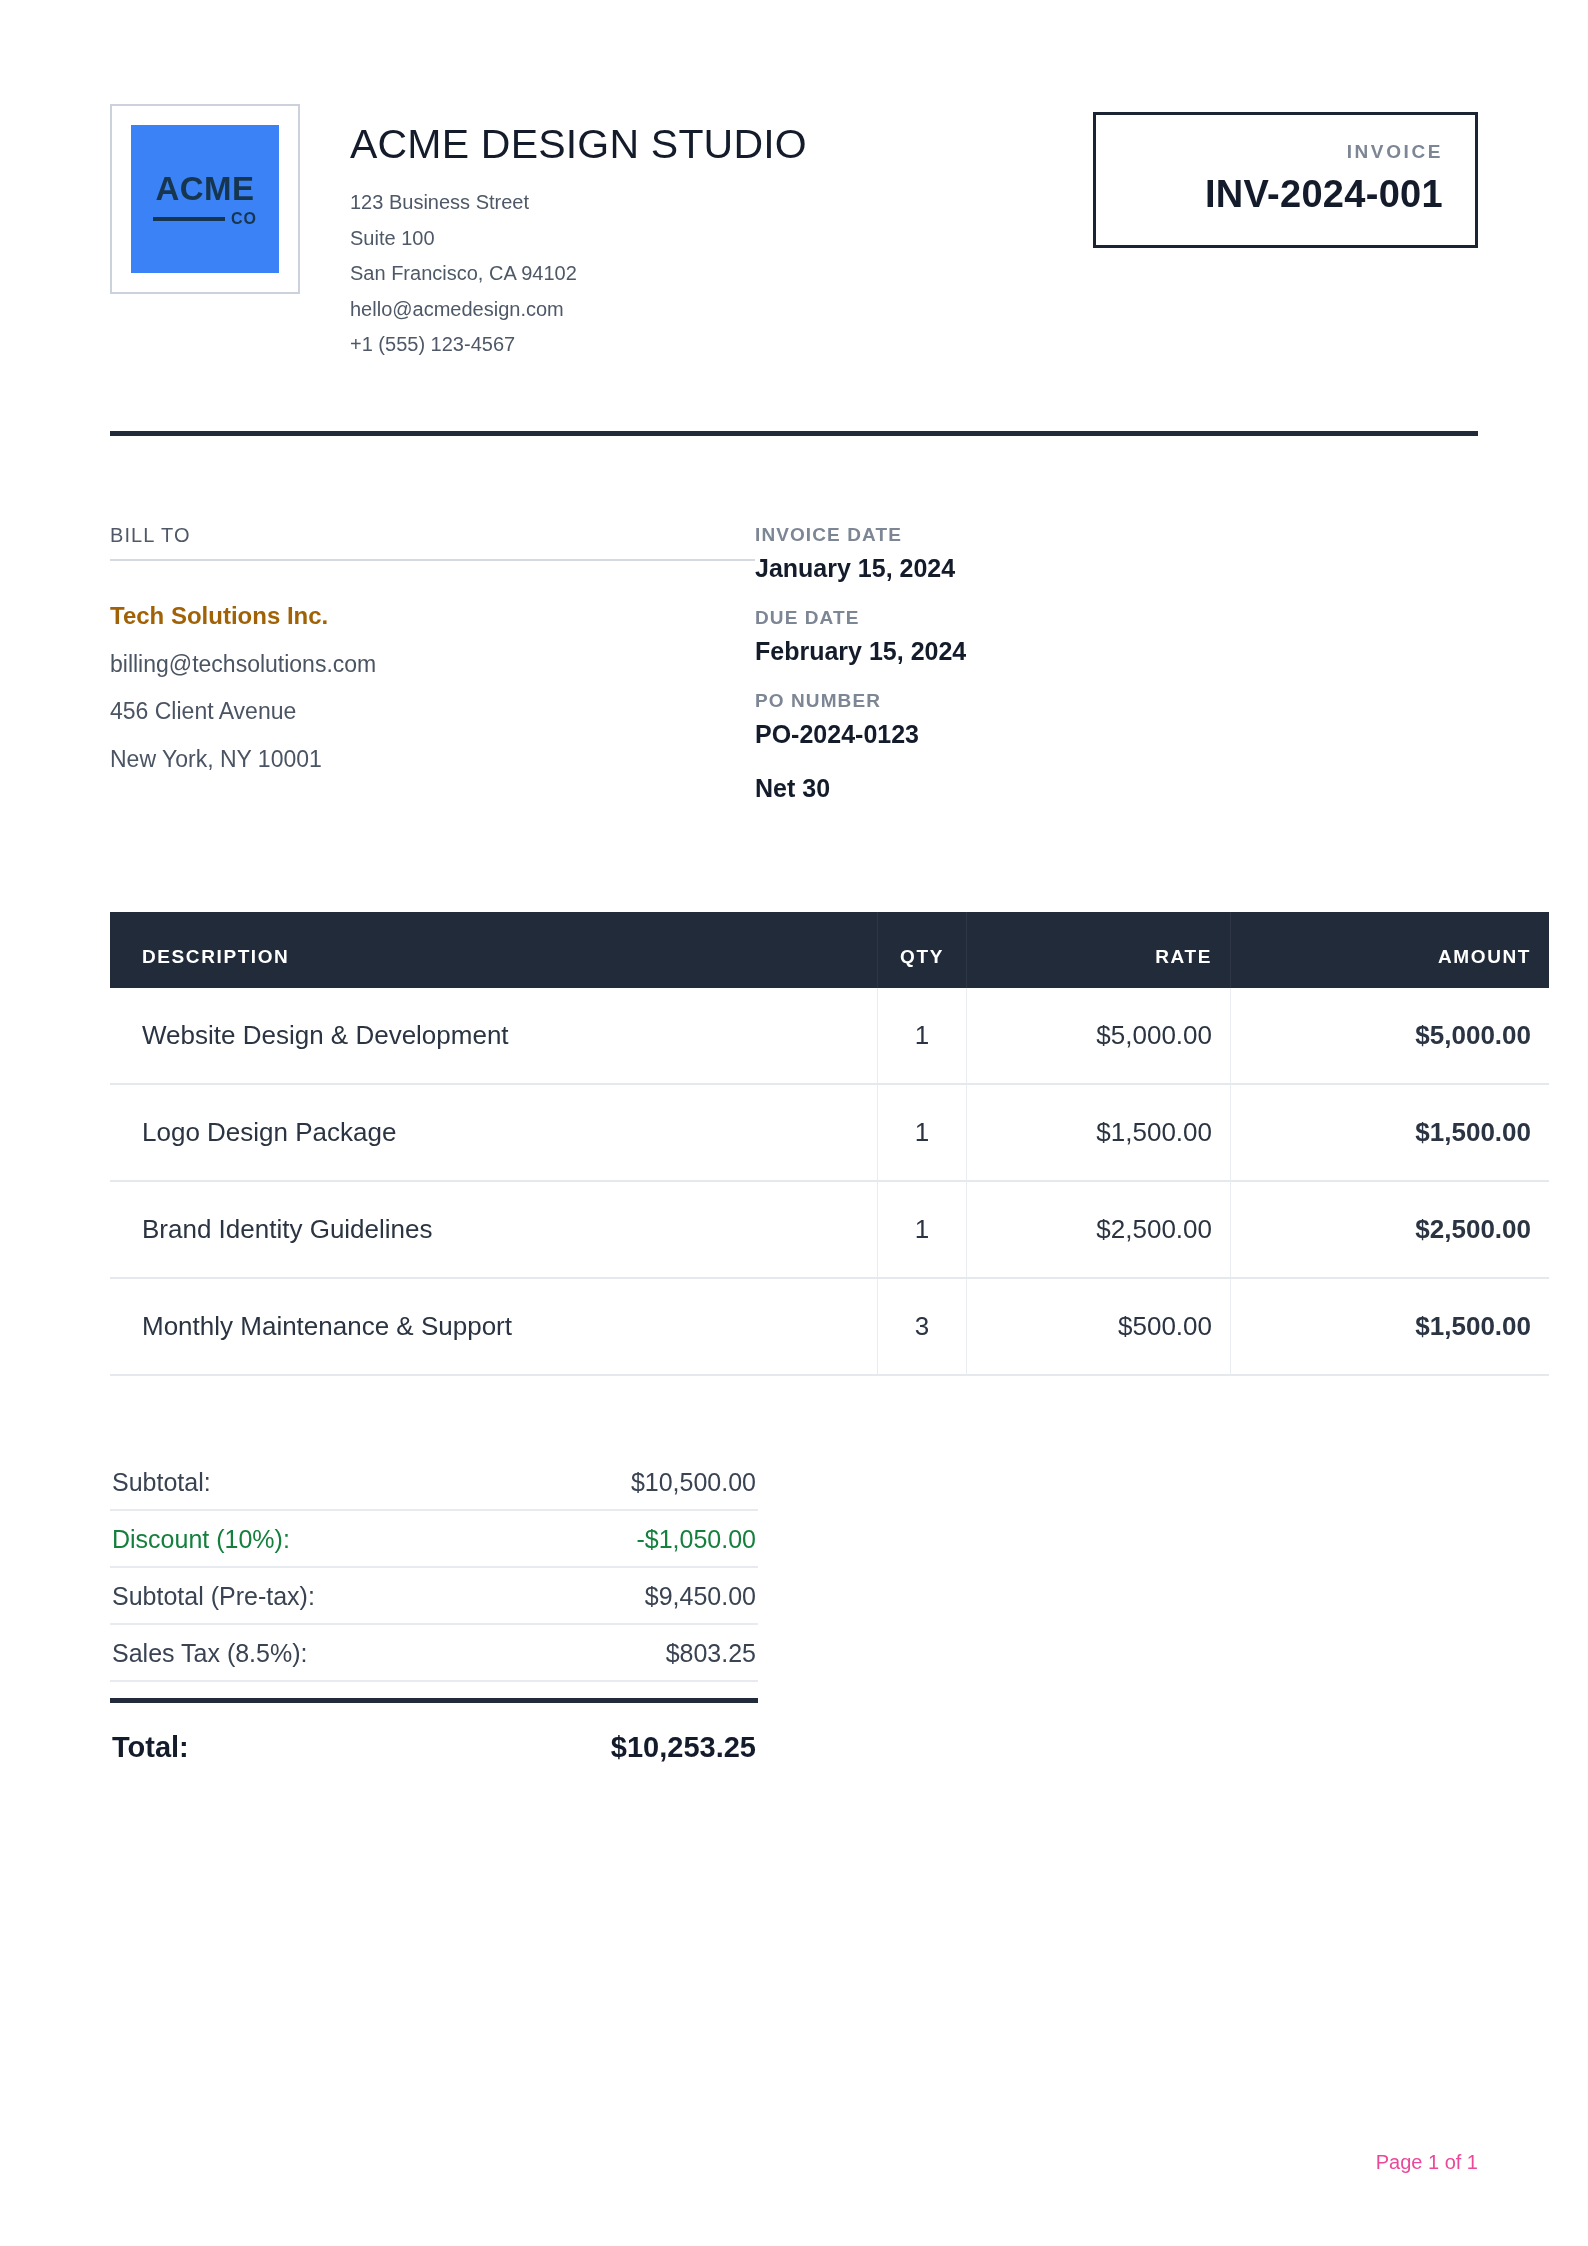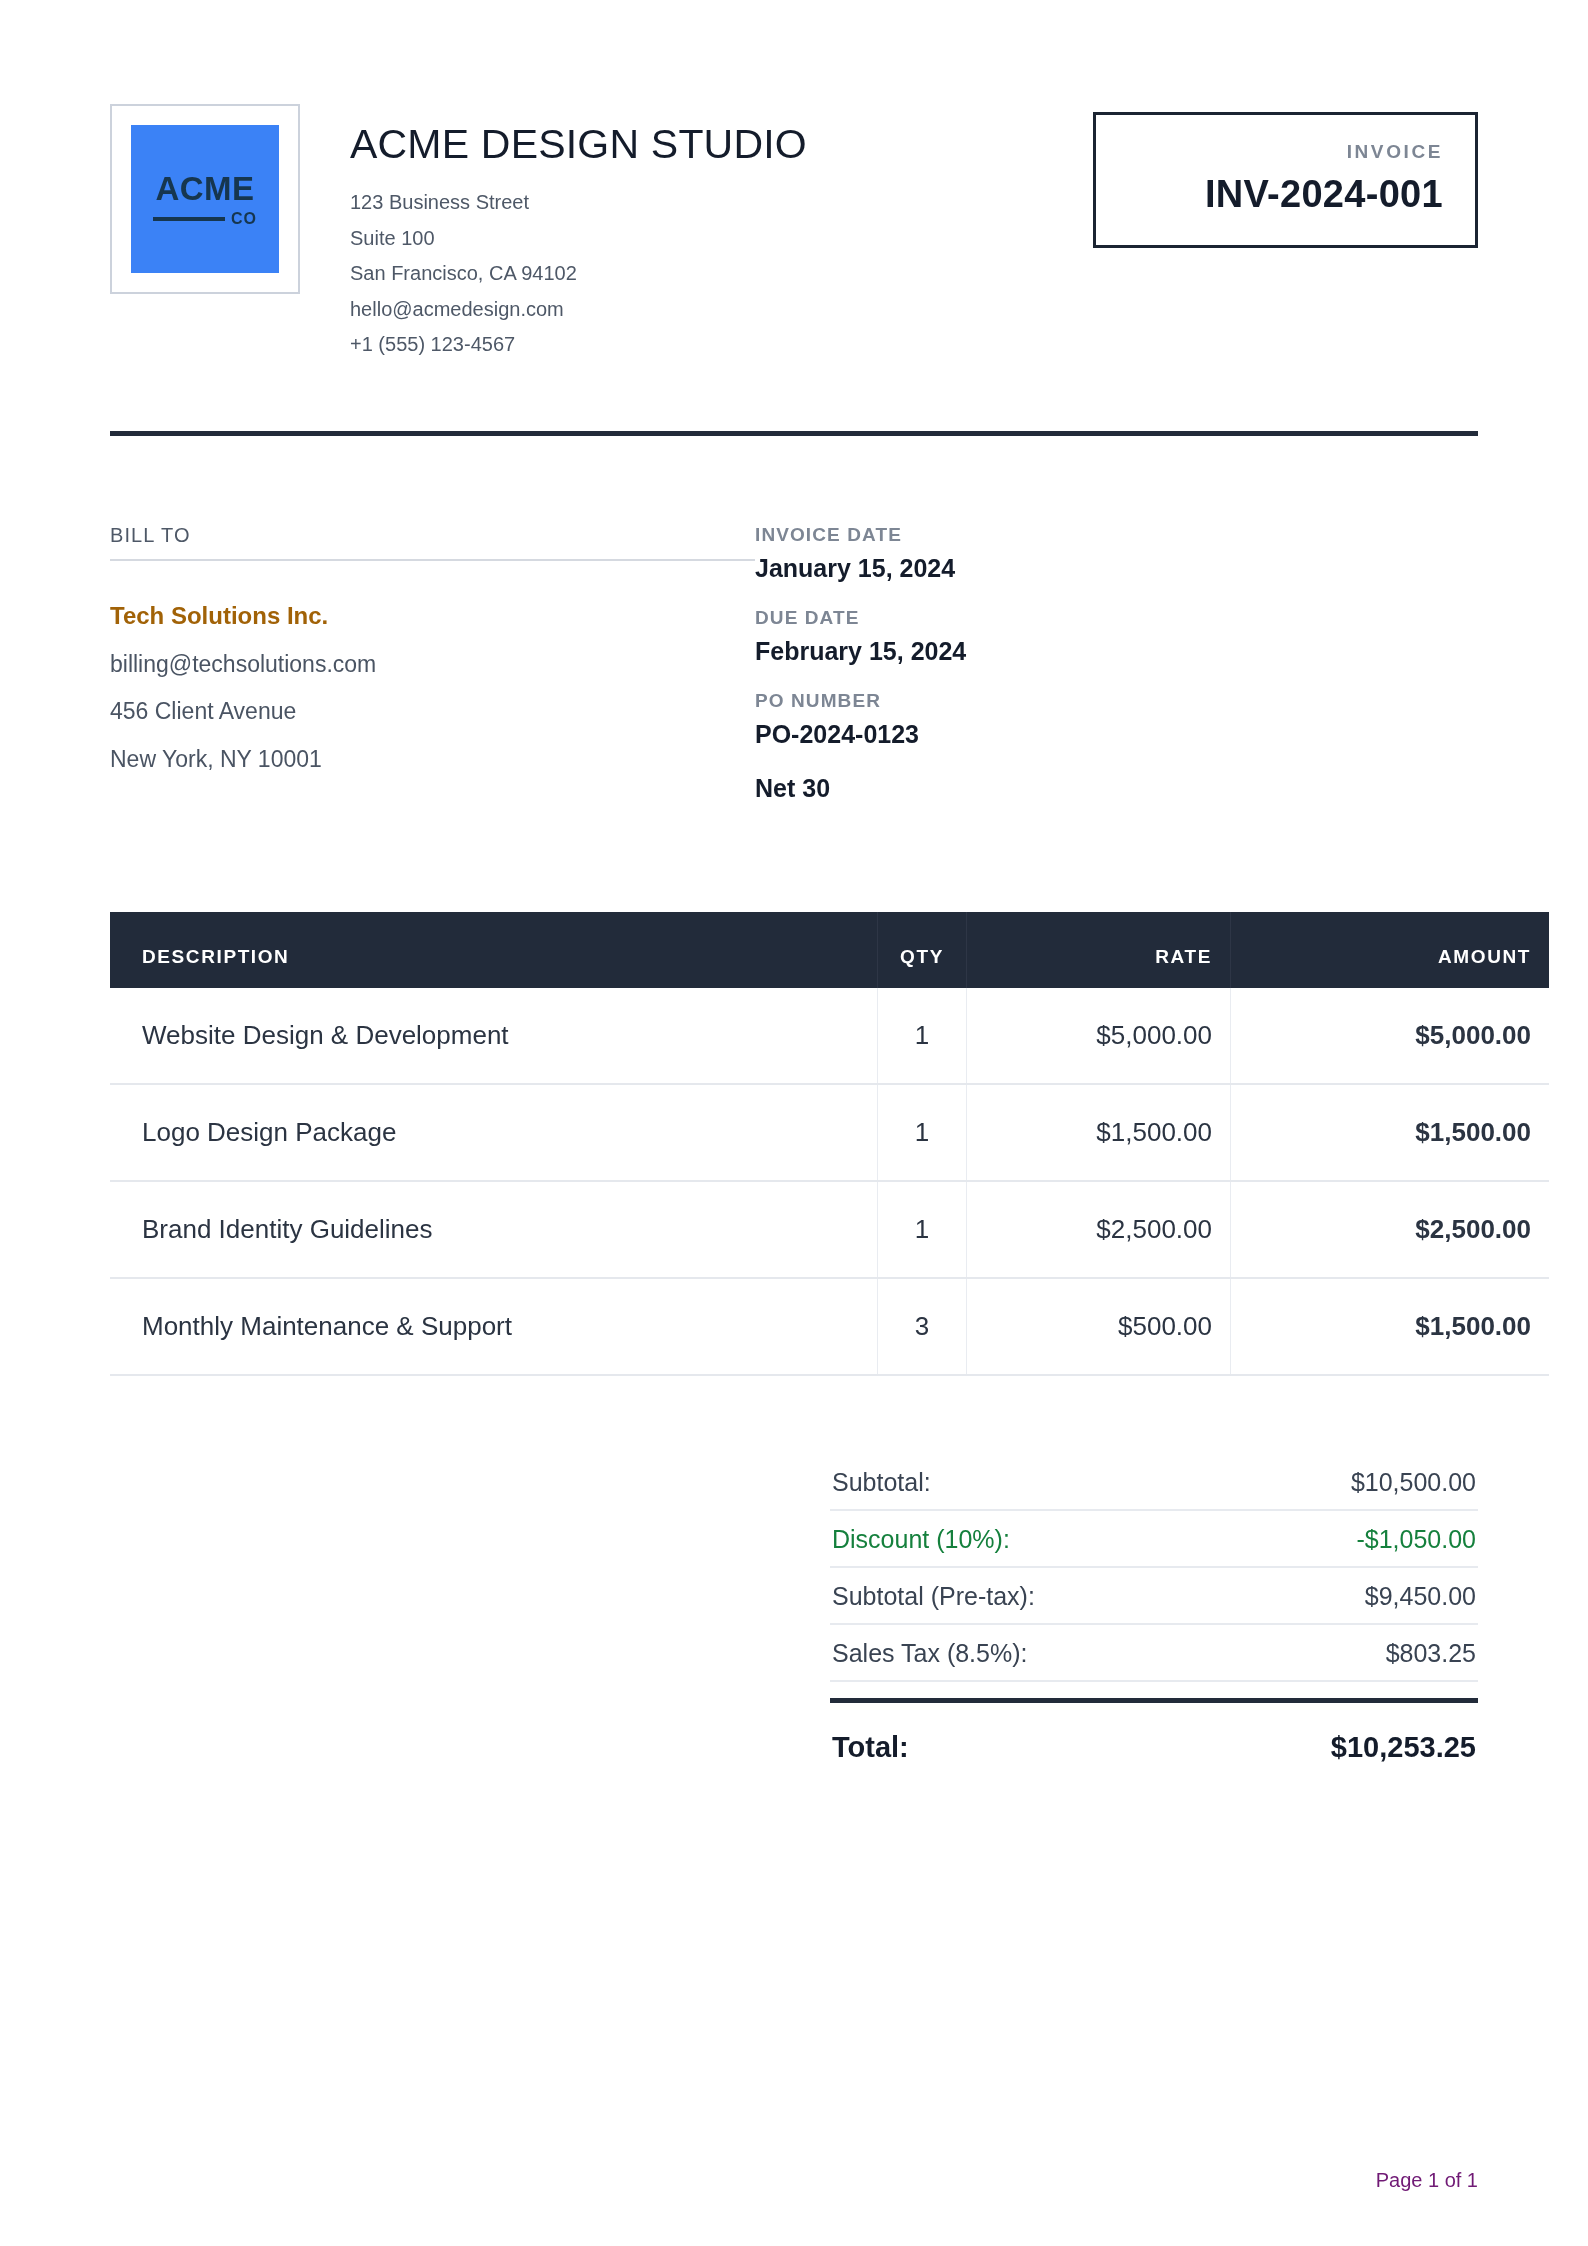--- a/index.html
+++ b/index.html
@@ -210,21 +210,20 @@
   }
   .items tbody td:last-child { border-right: none; }
   .td-desc { text-align: left;  padding-left: 32px !important; }
   .td-qty  { text-align: center; color: #2b3442; }
   .td-rate { text-align: right; padding-right: 18px !important; color: #2b3442; }
   .td-amt  { text-align: right; padding-right: 18px !important; font-weight: bold; color: #141c2b; }
 
   
   .totals-wrap {
     display: flex;
-    justify-content: flex-end;
     margin-top: 78px;
   }
   .totals {
     width: 648px;
   }
   .totals-row {
     display: flex;
     justify-content: space-between;
     align-items: baseline;
     font-size: 25px;
@@ -242,23 +241,23 @@
     font-size: 29px;
     font-weight: bold;
     color: #141c2b;
   }
   .totals-row .t-val { font-variant-numeric: tabular-nums; }
 
   
   .footer {
     position: absolute;
     right: 110px;
-    bottom: 54px;
+    bottom: 72px;
     font-size: 20px;
-    color: #701a75;
+    color: #ec4899;
     text-align: right;
   }
 </style>
 </head>
 <body>
 
 <div class="page">
 
   <div class="header">
     <div class="header-left">

